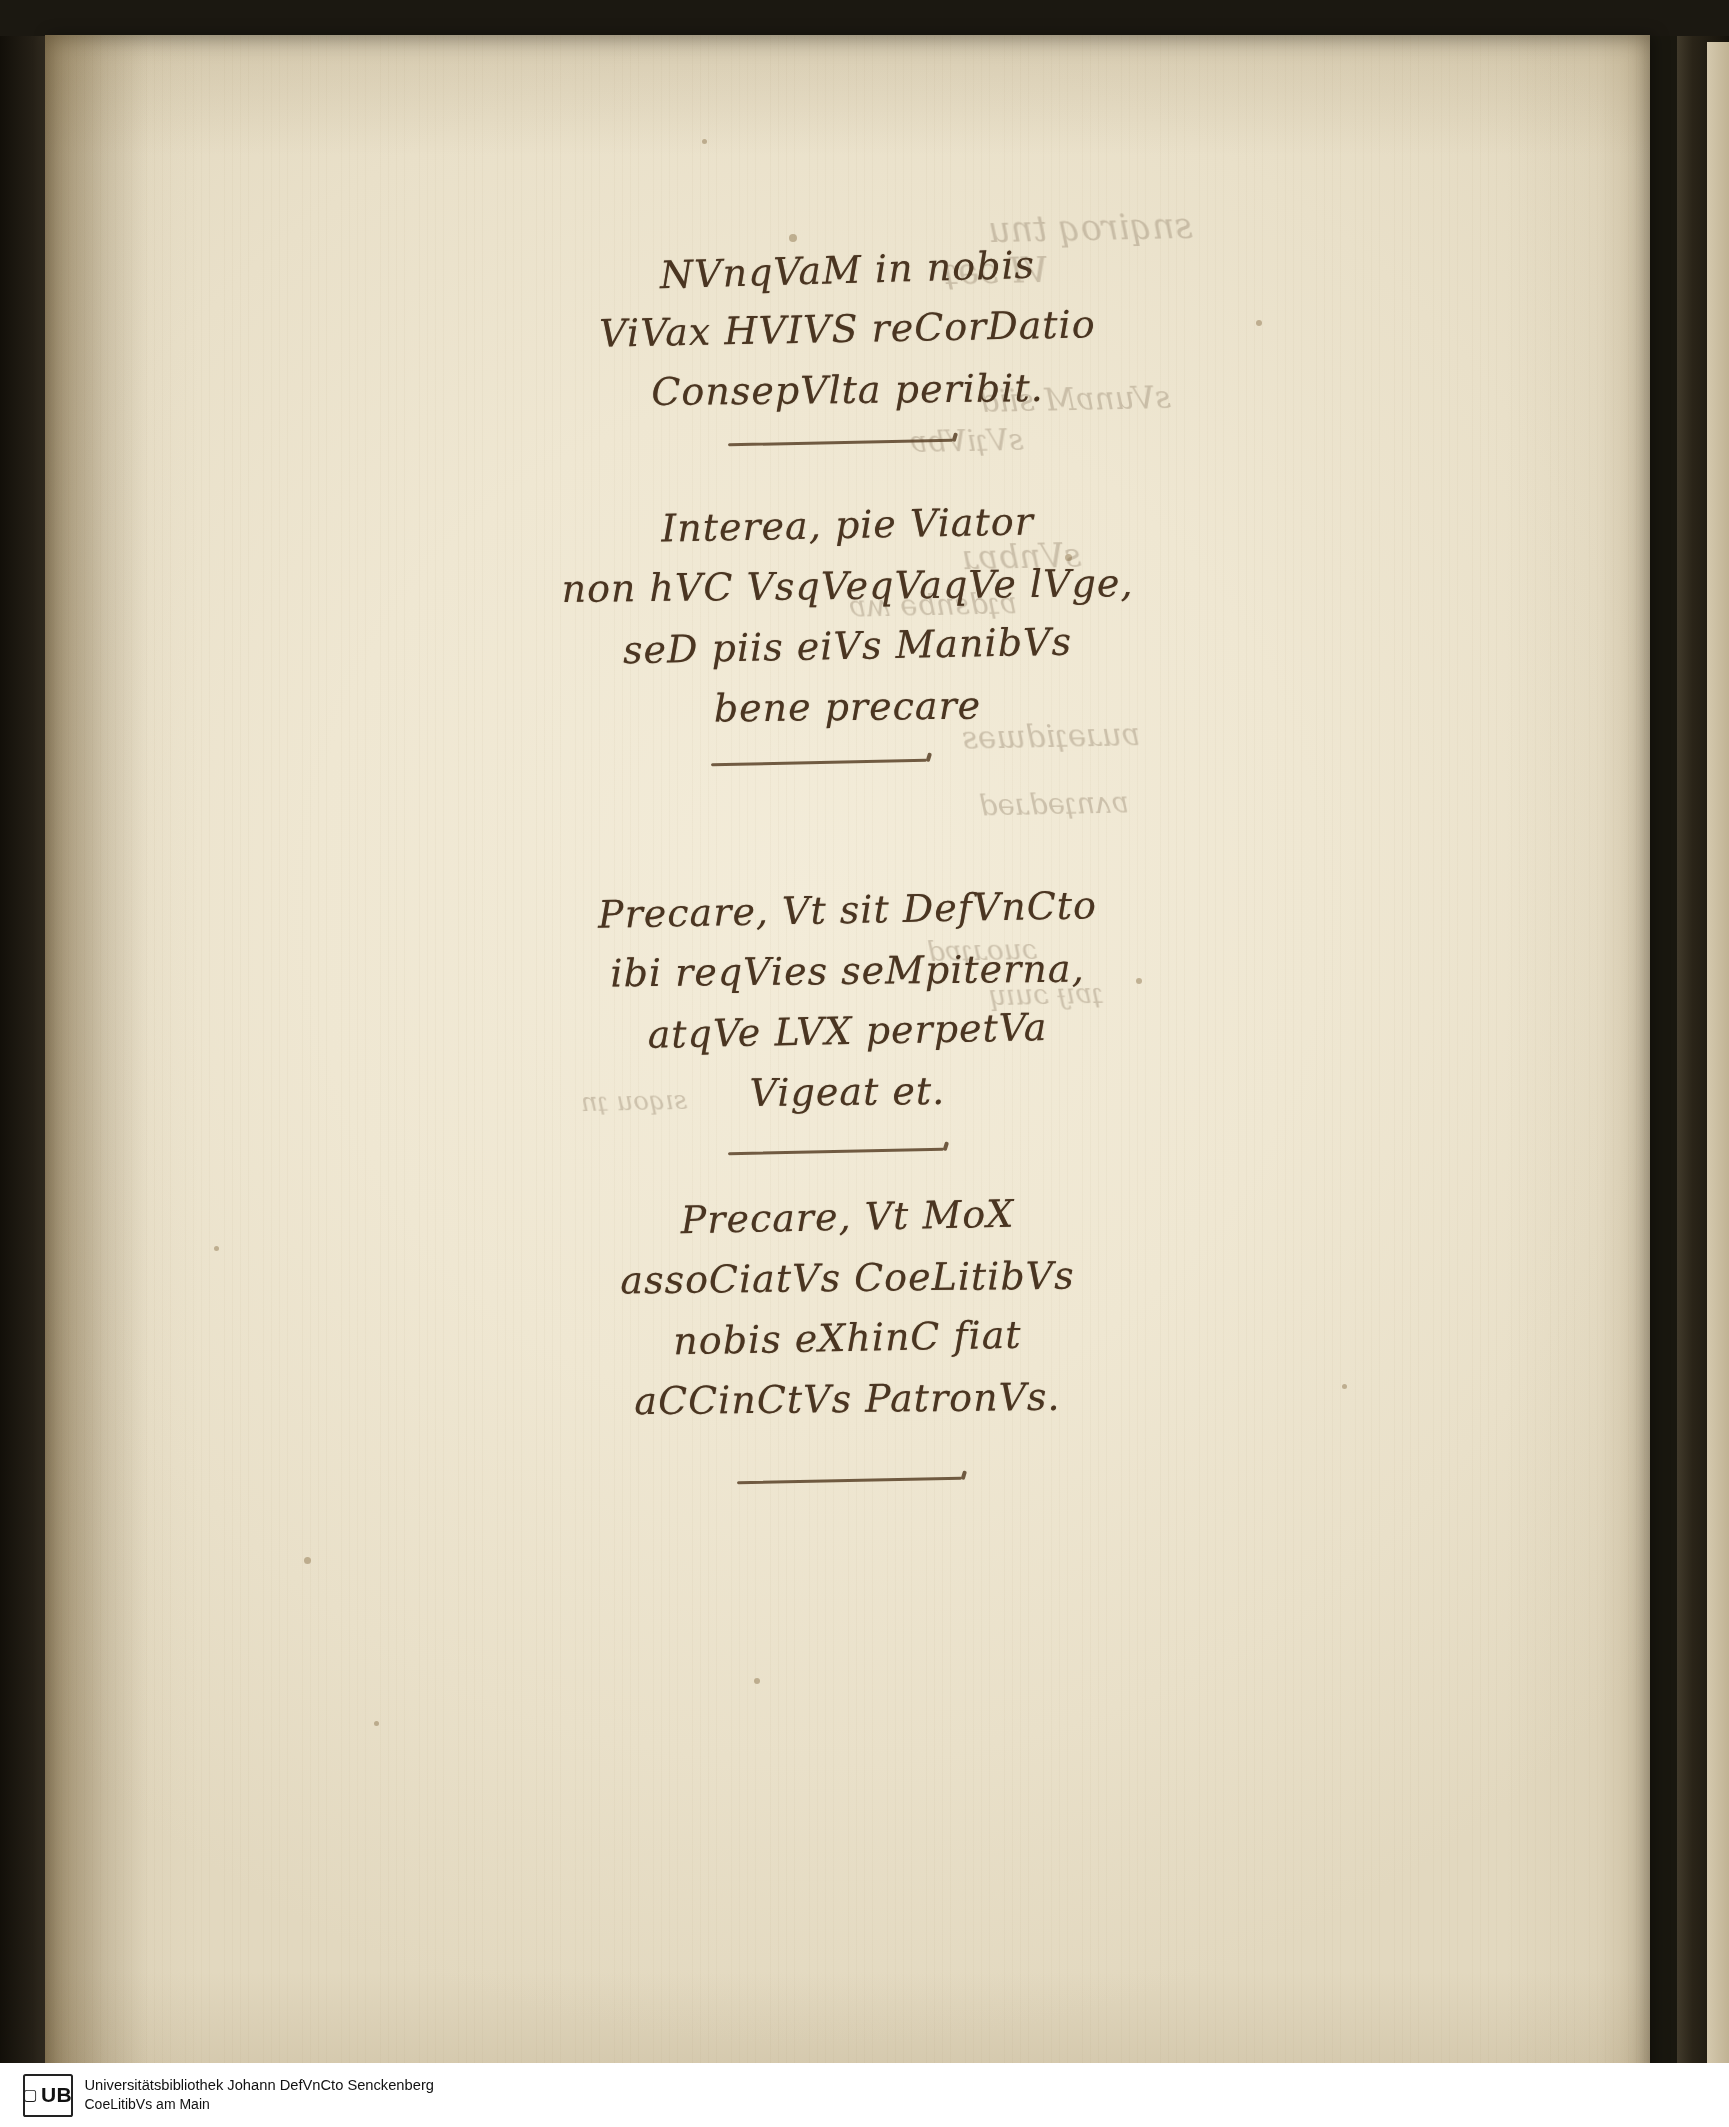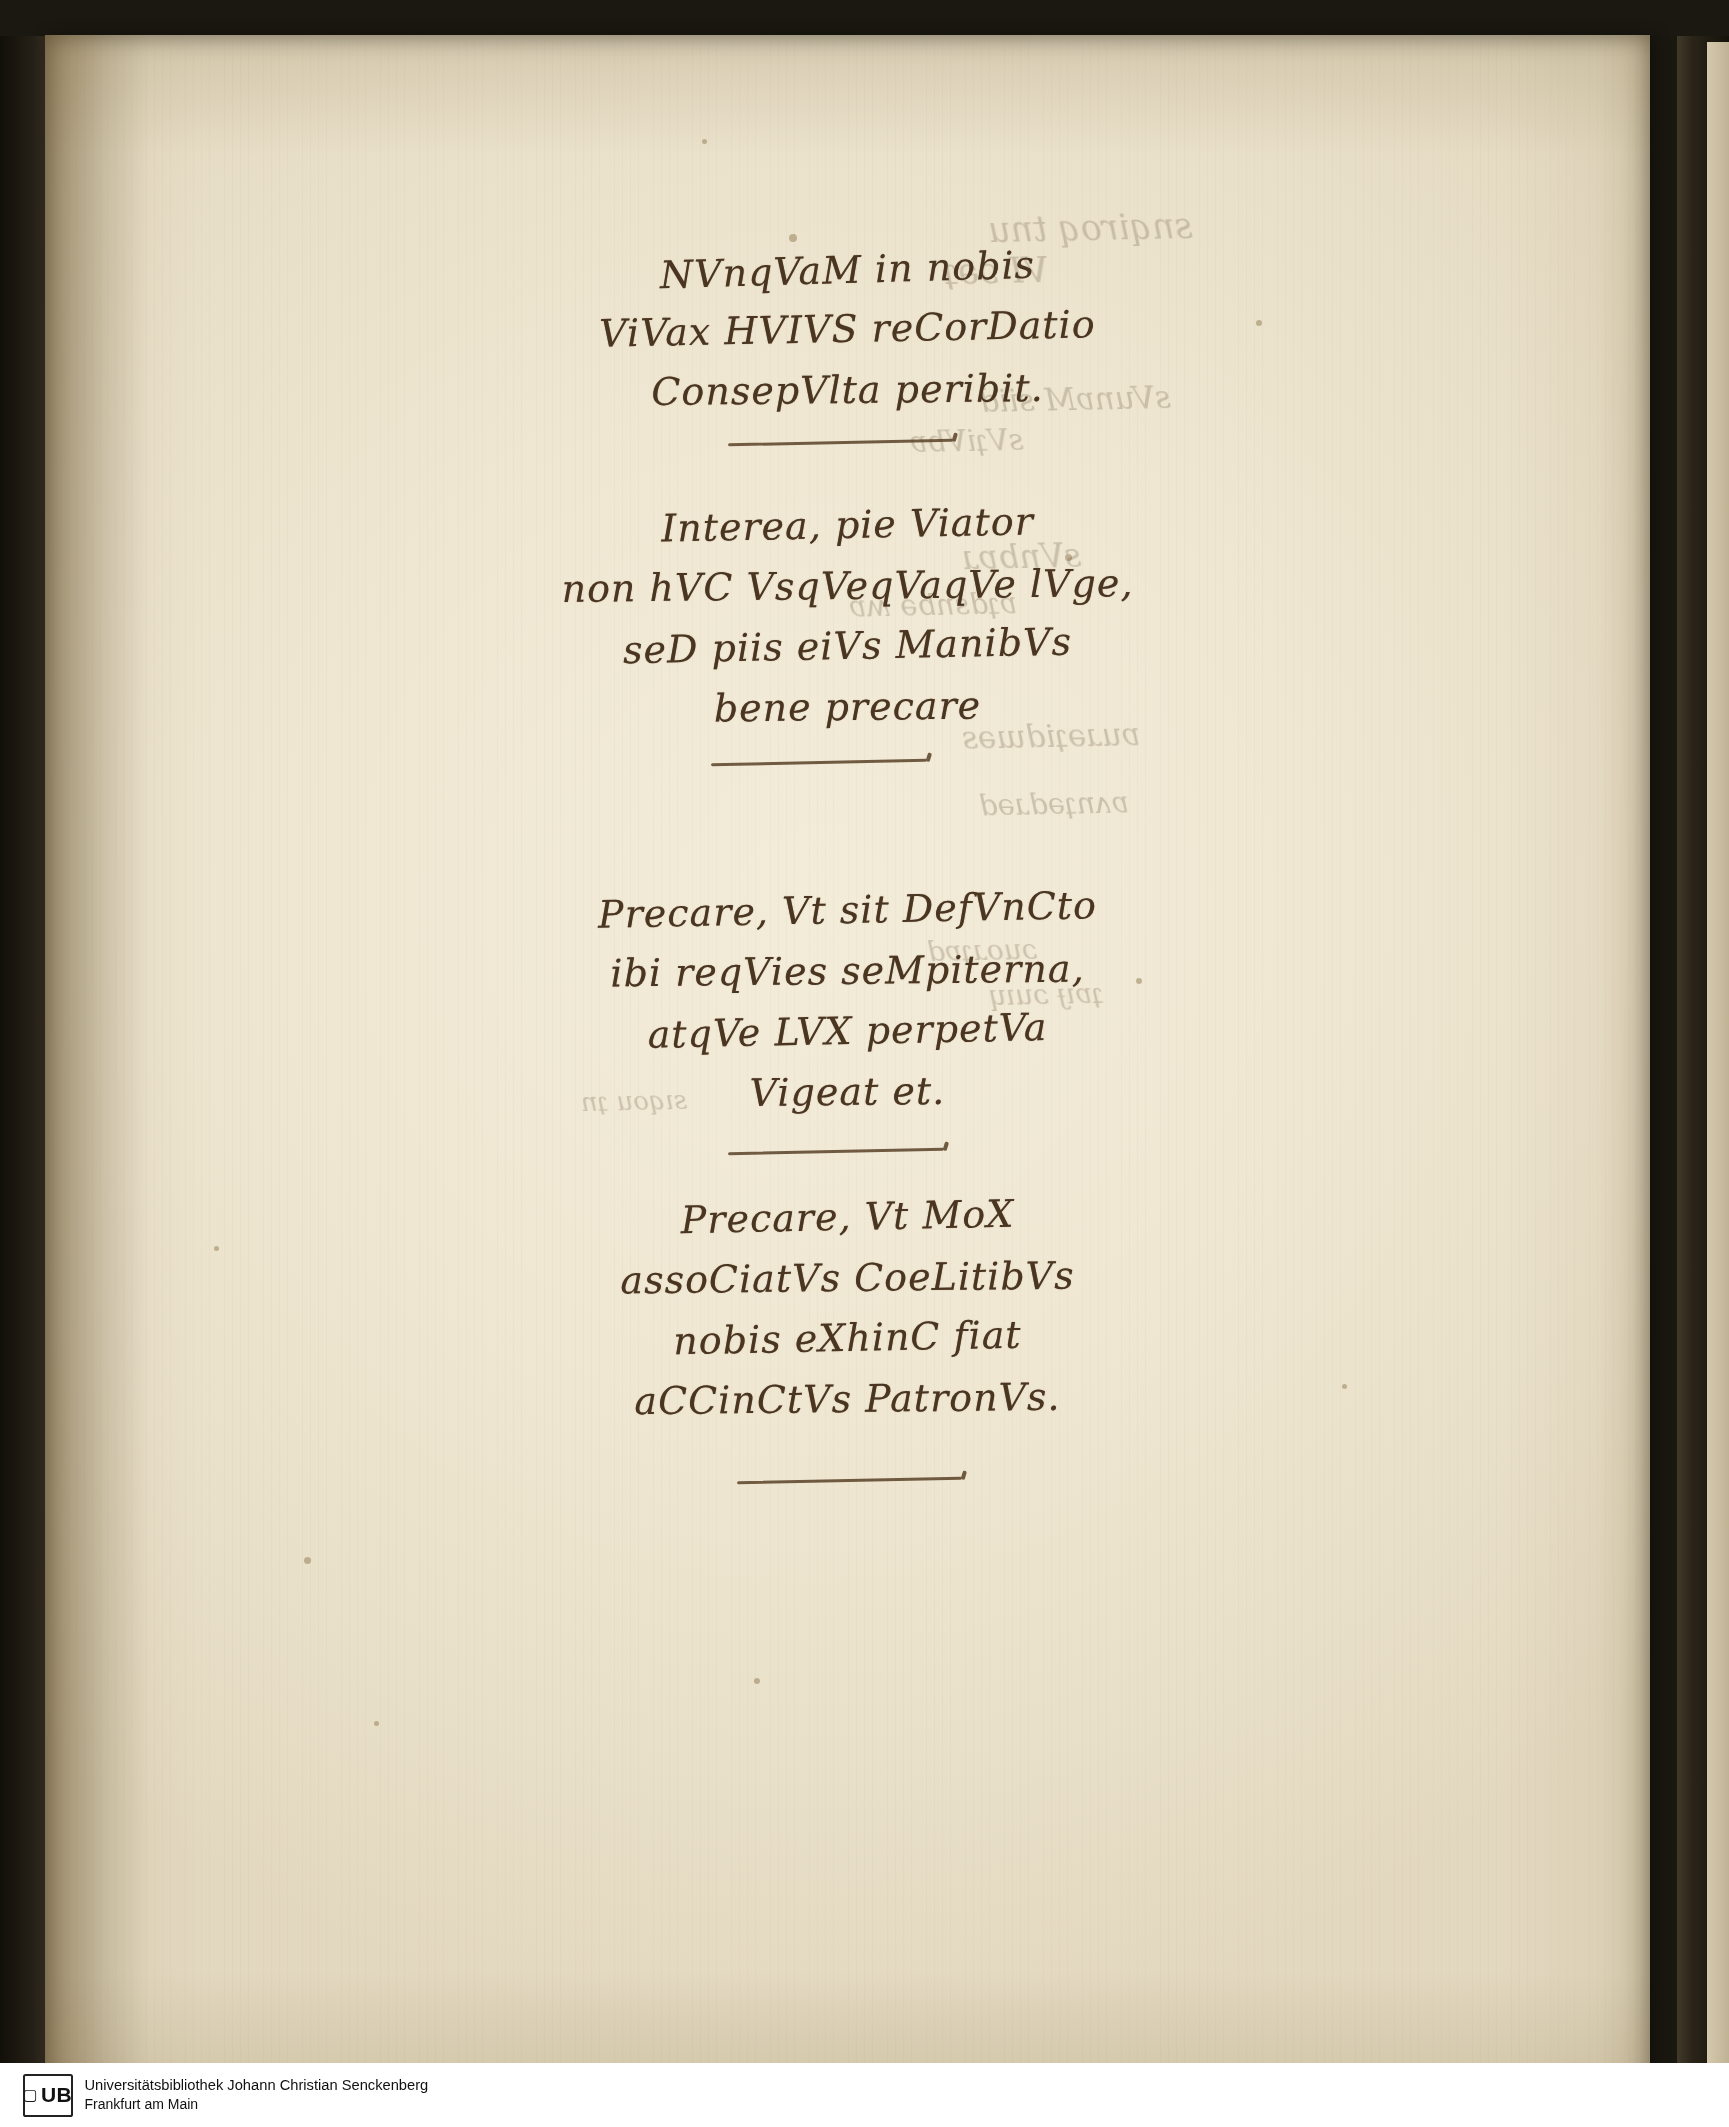--- a/index.html
+++ b/index.html
@@ -292,19 +292,19 @@
 
   <div class="gutter-shadow"></div>
   <div class="next-leaf"></div>
 
   <div class="footer">
     <div class="ub-logo">
       <span class="glyph">▢</span>
       <span class="ubtext">UB</span>
     </div>
     <div class="footer-text">
-      <div class="l1">Universitätsbibliothek Johann Christian Senckenberg</div>
-      <div class="l2">Frankfurt am Main</div>
+      <div class="l1">Universitätsbibliothek Johann DefVnCto Senckenberg</div>
+      <div class="l2">CoeLitibVs am Main</div>
     </div>
   </div>
 
 </div>
 
 
 </body></html>

